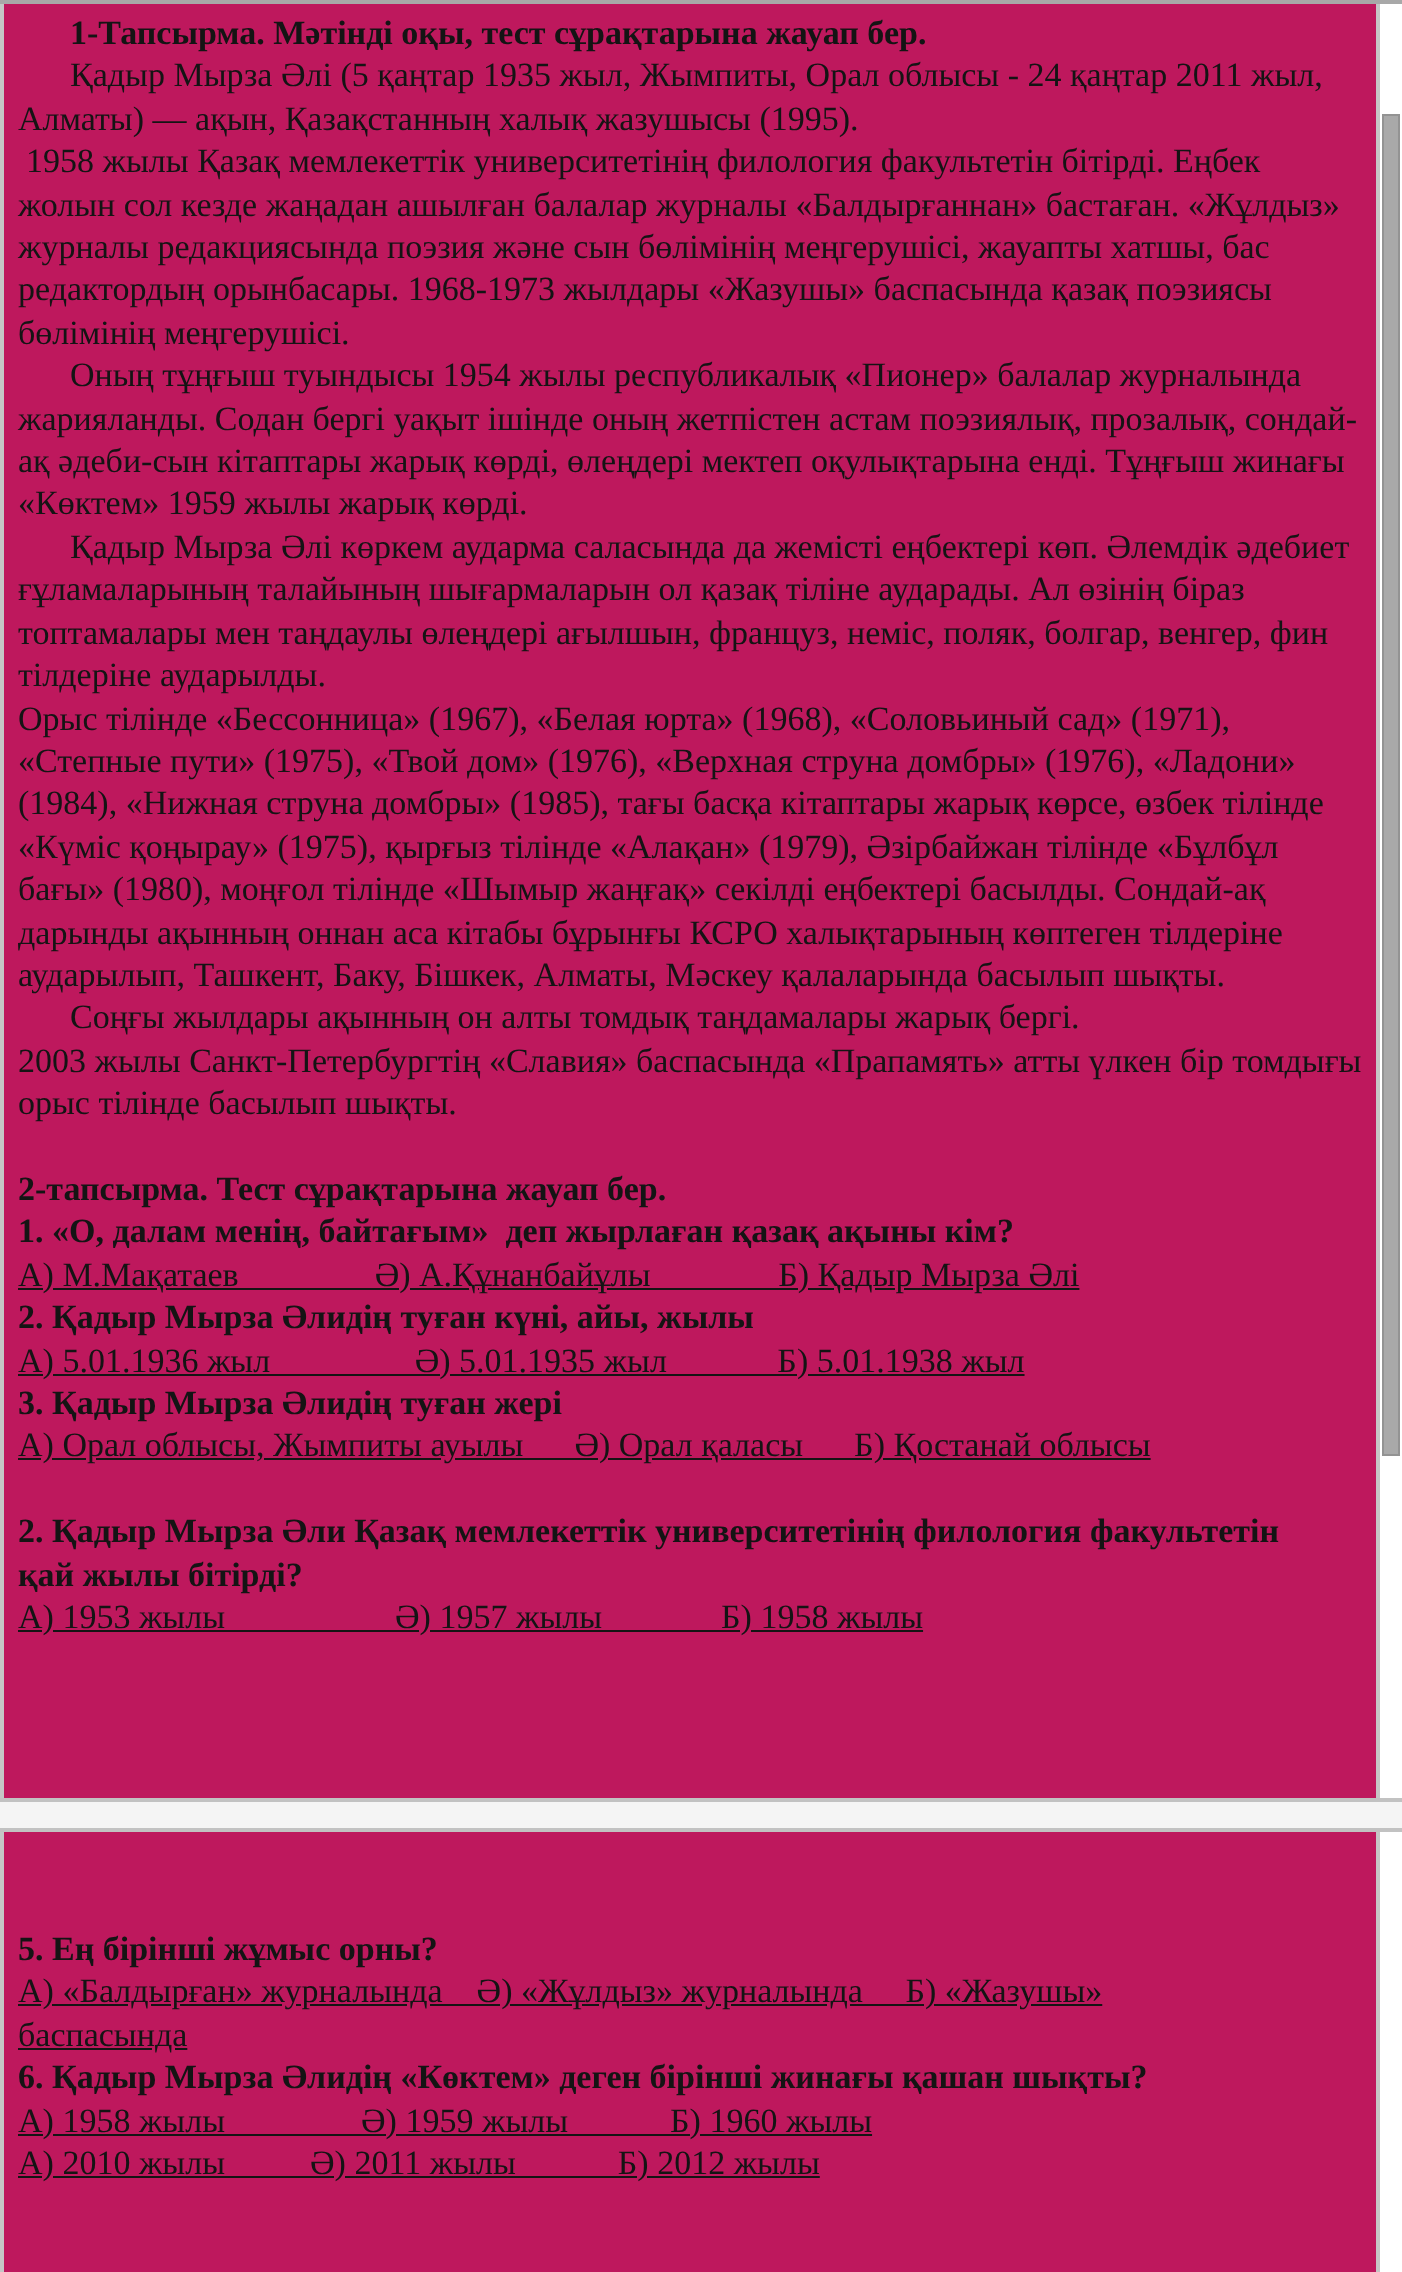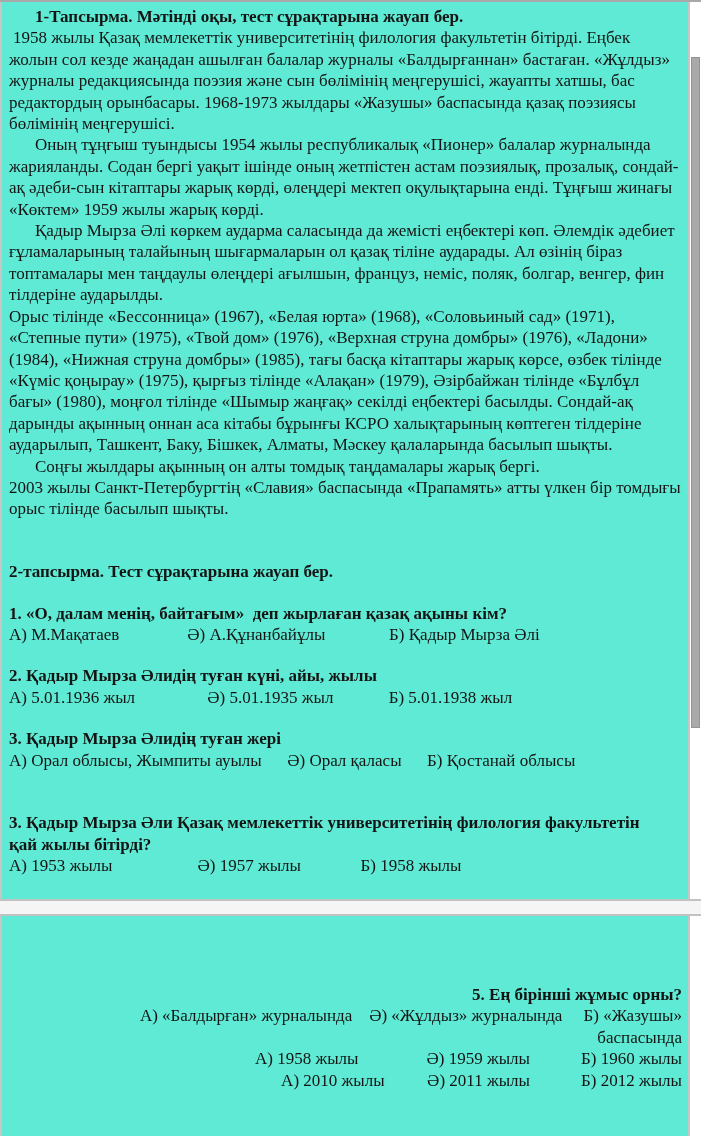--- a/index.html
+++ b/index.html
@@ -10,55 +10,56 @@
     font-family: "Liberation Serif", "DejaVu Serif", serif;
     color: #141414;
   }
   .top-line {
     position: absolute; top: 0; left: 0; width: 701px; height: 2px;
     background: #a8a8a8;
   }
   .page {
     position: absolute; left: 0;
     width: 690px;
-    background: #5eead4;
+    background: #be185d;
     border-left: 2px solid #c6c6c6;
     border-right: 2px solid #c6c6c6;
     overflow: hidden;
   }
   .page-1 { top: 2px; height: 897px; padding: 4px 6px 0 7px; }
-  .page-2 { top: 916px; height: 220px; padding: 48px 6px 0 7px; text-align: right; }
+  .page-2 { top: 916px; height: 220px; padding: 48px 6px 0 7px; }
   .page-gap {
     position: absolute; left: 0; top: 899px; width: 701px; height: 17px;
     background: #f5f5f5;
     border-top: 2px solid #c2c2c2;
     border-bottom: 2px solid #c2c2c2;
   }
   .scroll-thumb {
     position: absolute; right: 1px; top: 57px; width: 9px; height: 671px;
     background: #a9a9a9;
     border: 1px solid #939393;
   }
   .line, .para, .q, .answers { font-size: 17px; line-height: 21.4px; }
   .para { text-align: left; }
   .para.indent-full { text-indent: 26px; }
   .para.indent-small { text-indent: 4px; }
   .bold { font-weight: bold; }
-  .q { font-weight: bold; white-space: pre-wrap; margin-top: 20px; }
-  .answers { white-space: pre-wrap; }
+  .q { font-weight: bold; white-space: pre-wrap; }
+  .answers { white-space: pre-wrap; text-decoration: underline; }
   .spacer { height: 21.4px; }
 </style>
 </head>
 <body>
 
 <div class="top-line"></div>
 
 <div class="page page-1">
   <div class="para indent-full bold">1-Тапсырма. Мәтінді оқы, тест сұрақтарына жауап бер.</div>
 
+  <div class="para indent-full">Қадыр Мырза Әлі (5 қаңтар 1935 жыл, Жымпиты, Орал облысы - 24 қаңтар 2011 жыл, Алматы) — ақын, Қазақстанның халық жазушысы (1995).</div>
   <div class="para indent-small">1958 жылы Қазақ мемлекеттік университетінің филология факультетін бітірді. Еңбек жолын сол кезде жаңадан ашылған балалар журналы «Балдырғаннан» бастаған. «Жұлдыз» журналы редакциясында поэзия және сын бөлімінің меңгерушісі, жауапты хатшы, бас редактордың орынбасары. 1968-1973 жылдары «Жазушы» баспасында қазақ поэзиясы бөлімінің меңгерушісі.</div>
   <div class="para indent-full">Оның тұңғыш туындысы 1954 жылы республикалық «Пионер» балалар журналында жарияланды. Содан бергі уақыт ішінде оның жетпістен астам поэзиялық, прозалық, сондай-ақ әдеби-сын кітаптары жарық көрді, өлеңдері мектеп оқулықтарына енді. Тұңғыш жинағы «Көктем» 1959 жылы жарық көрді.</div>
   <div class="para indent-full">Қадыр Мырза Әлі көркем аударма саласында да жемісті еңбектері көп. Әлемдік әдебиет ғұламаларының талайының шығармаларын ол қазақ тіліне аударады. Ал өзінің біраз топтамалары мен таңдаулы өлеңдері ағылшын, француз, неміс, поляк, болгар, венгер, фин тілдеріне аударылды.</div>
   <div class="para">Орыс тілінде «Бессонница» (1967), «Белая юрта» (1968), «Соловьиный сад» (1971), «Степные пути» (1975), «Твой дом» (1976), «Верхная струна домбры» (1976), «Ладони» (1984), «Нижная струна домбры» (1985), тағы басқа кітаптары жарық көрсе, өзбек тілінде «Күміс қоңырау» (1975), қырғыз тілінде «Алақан» (1979), Әзірбайжан тілінде «Бұлбұл бағы» (1980), моңғол тілінде «Шымыр жаңғақ» секілді еңбектері басылды. Сондай-ақ дарынды ақынның оннан аса кітабы бұрынғы КСРО халықтарының көптеген тілдеріне аударылып, Ташкент, Баку, Бішкек, Алматы, Мәскеу қалаларында басылып шықты.</div>
   <div class="para indent-full">Соңғы жылдары ақынның он алты томдық таңдамалары жарық бергі.</div>
   <div class="para">2003 жылы Санкт-Петербургтің «Славия» баспасында «Прапамять» атты үлкен бір томдығы орыс тілінде басылып шықты.</div>
 
   <div class="spacer"></div>
 
   <div class="q">2-тапсырма. Тест сұрақтарына жауап бер.</div>
@@ -67,30 +68,31 @@
   <div class="answers">А) М.Мақатаев                Ә) А.Құнанбайұлы               Б) Қадыр Мырза Әлі</div>
 
   <div class="q">2. Қадыр Мырза Әлидің туған күні, айы, жылы</div>
   <div class="answers">А) 5.01.1936 жыл                 Ә) 5.01.1935 жыл             Б) 5.01.1938 жыл</div>
 
   <div class="q">3. Қадыр Мырза Әлидің туған жері</div>
   <div class="answers">А) Орал облысы, Жымпиты ауылы      Ә) Орал қаласы      Б) Қостанай облысы</div>
 
   <div class="spacer"></div>
 
-  <div class="q">3. Қадыр Мырза Әли Қазақ мемлекеттік университетінің филология факультетін
+  <div class="q">2. Қадыр Мырза Әли Қазақ мемлекеттік университетінің филология факультетін
 қай жылы бітірді?</div>
   <div class="answers">А) 1953 жылы                    Ә) 1957 жылы              Б) 1958 жылы</div>
 </div>
 
 <div class="page-gap"></div>
 
 <div class="page page-2">
   <div class="q">5. Ең бірінші жұмыс орны?</div>
   <div class="answers">А) «Балдырған» журналында    Ә) «Жұлдыз» журналында     Б) «Жазушы»
 баспасында</div>
 
+  <div class="q">6. Қадыр Мырза Әлидің «Көктем» деген бірінші жинағы қашан шықты?</div>
   <div class="answers">А) 1958 жылы                Ә) 1959 жылы            Б) 1960 жылы</div>
 
   <div class="answers">А) 2010 жылы          Ә) 2011 жылы            Б) 2012 жылы</div>
 </div>
 
 <div class="scroll-thumb"></div>
 
 </body></html>

